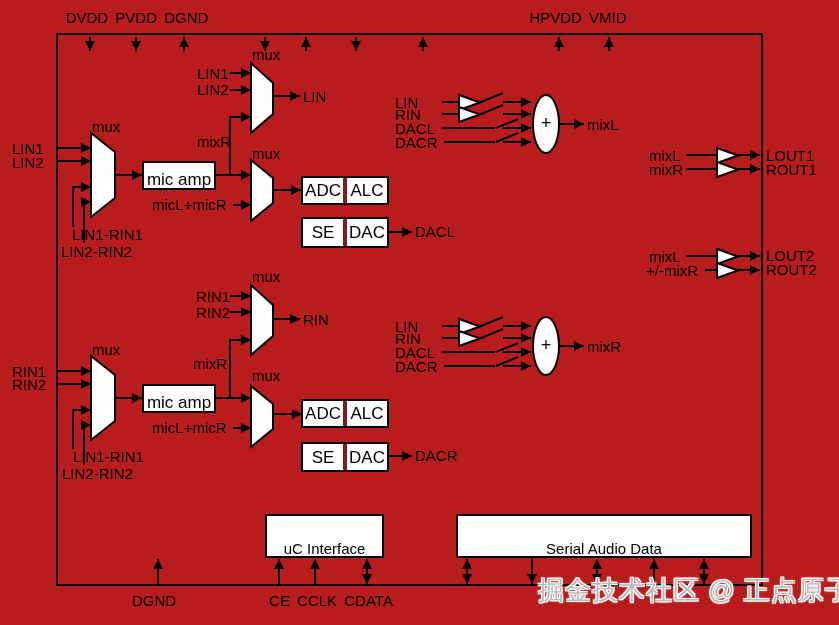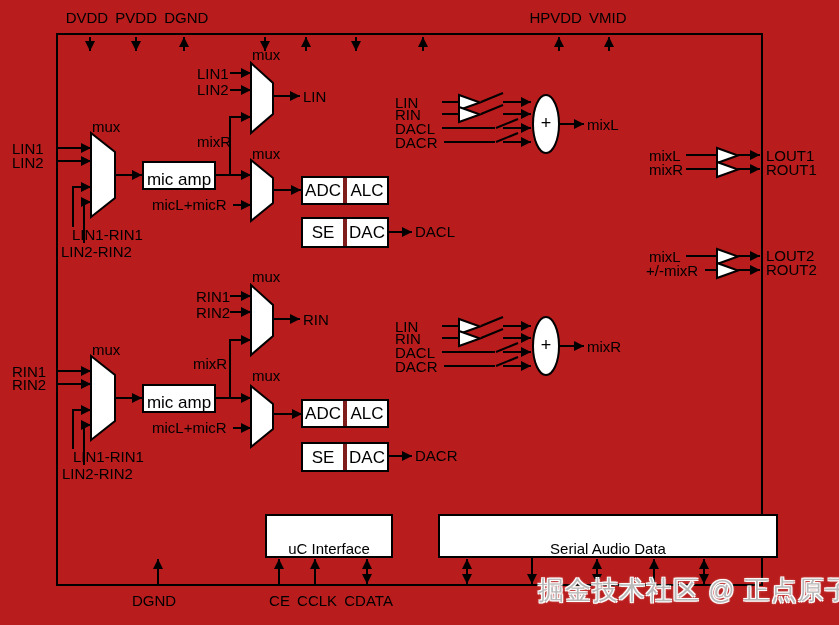--- a/index.html
+++ b/index.html
@@ -218,24 +218,24 @@
 
   <div class="lbl" style="left:649px;top:148px">mixL</div>
   <div class="lbl" style="left:649px;top:162px">mixR</div>
   <div class="lbl" style="left:766px;top:148px">LOUT1</div>
   <div class="lbl" style="left:766px;top:162px">ROUT1</div>
   <div class="lbl" style="left:649px;top:249px">mixL</div>
   <div class="lbl" style="left:646px;top:263px">+/-mixR</div>
   <div class="lbl" style="left:766px;top:248px">LOUT2</div>
   <div class="lbl" style="left:766px;top:262px">ROUT2</div>
 
-  <div class="box bbox" style="left:265px;top:514px;width:128px;height:44px">
+  <div class="box bbox" style="left:265px;top:514px;width:119px;height:44px">
     <span>uC Interface</span>
   </div>
-  <div class="box bbox" style="left:438px;top:514px;width:340px;height:44px">
+  <div class="box bbox" style="left:456px;top:514px;width:296px;height:44px">
     <span>Serial Audio Data</span>
   </div>
 
   <div class="lbl ctr pinlbl" style="left:154px;top:593px">DGND</div>
   <div class="lbl ctr pinlbl" style="left:331px;top:593px">CE CCLK CDATA</div>
 
   <div class="wm">掘金技术社区 @ 正点原子</div>
 
 </div>
 

